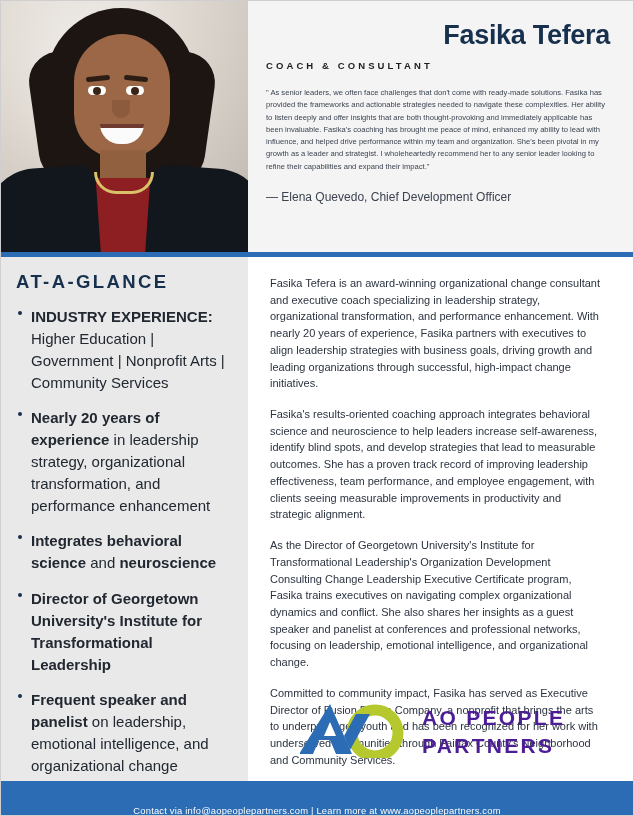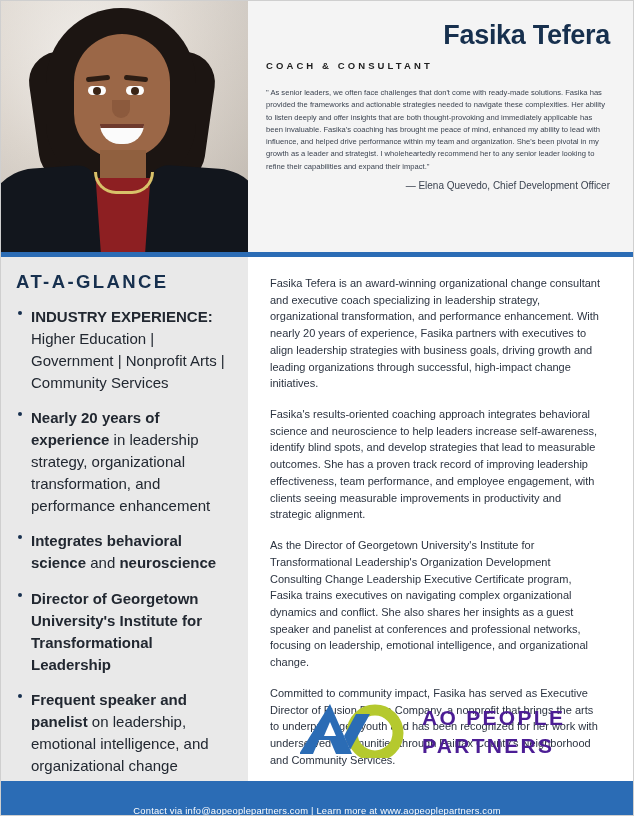--- a/index.html
+++ b/index.html
@@ -155,24 +155,23 @@
     letter-spacing: 3.1px;
   }
   #quote {
     margin-top: 16px;
     font-size: 7.6px;
     line-height: 1.62;
     color: #3b4350;
     text-align: left;
   }
   #quote-attr {
-    margin-top: 7px;
-    font-size: 10px;
+    margin-top: 17px;
+    font-size: 12px;
     color: #3b4350;
-    text-align: right;
   }
 
   
   #divider {
     position: absolute;
     left: 0; top: 252px;
     width: 634px; height: 5px;
     background: #2b6cb5;
   }
 

